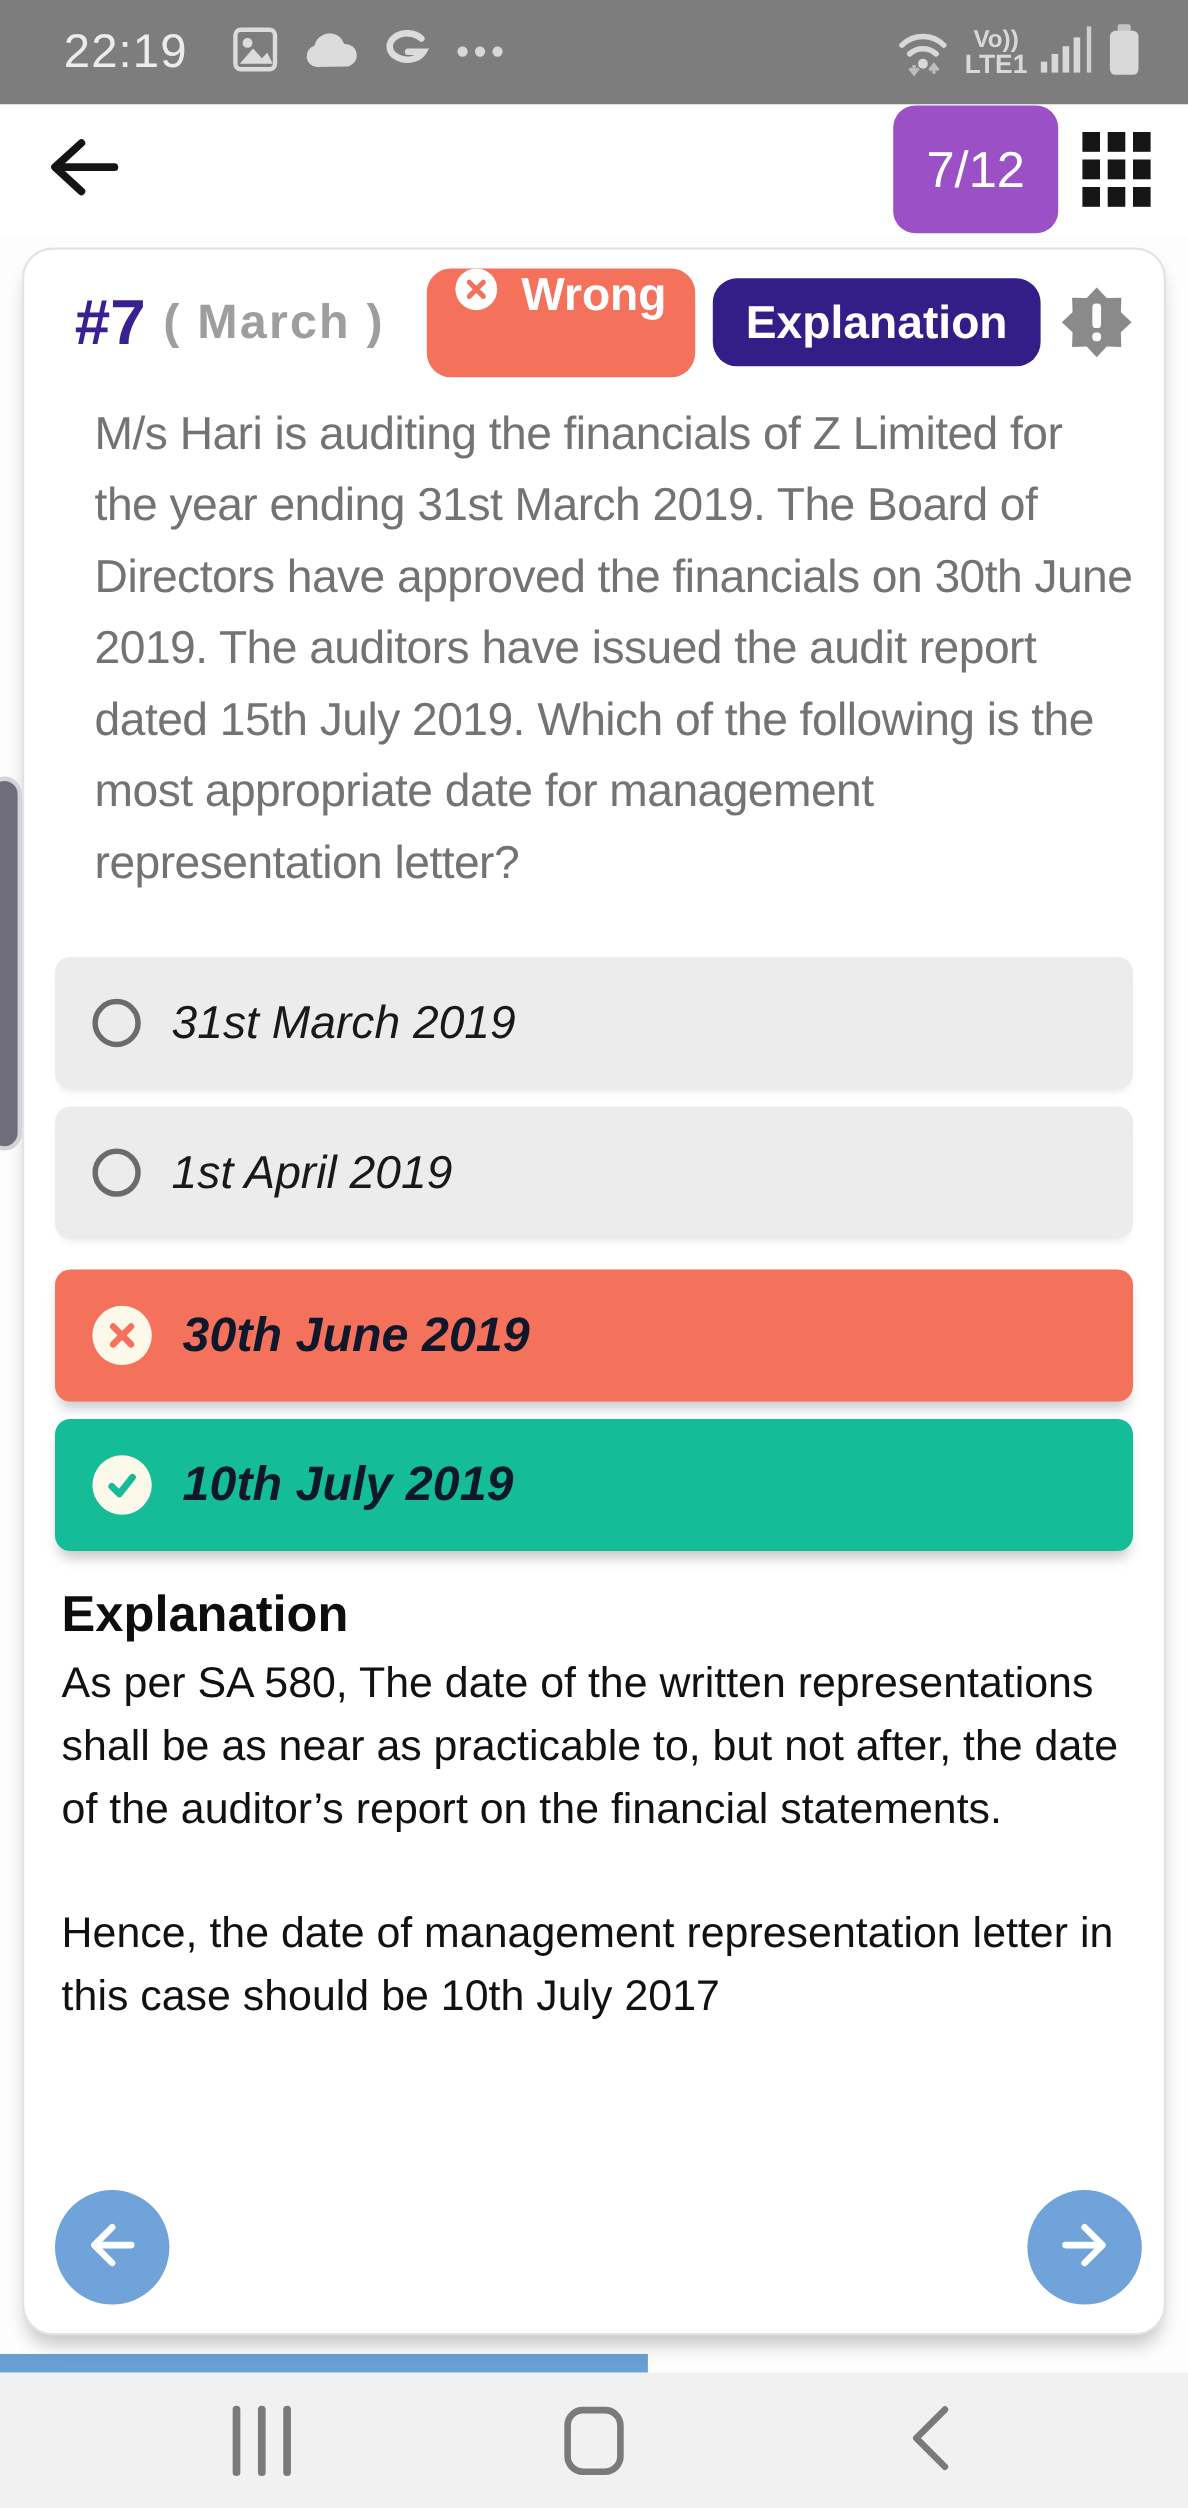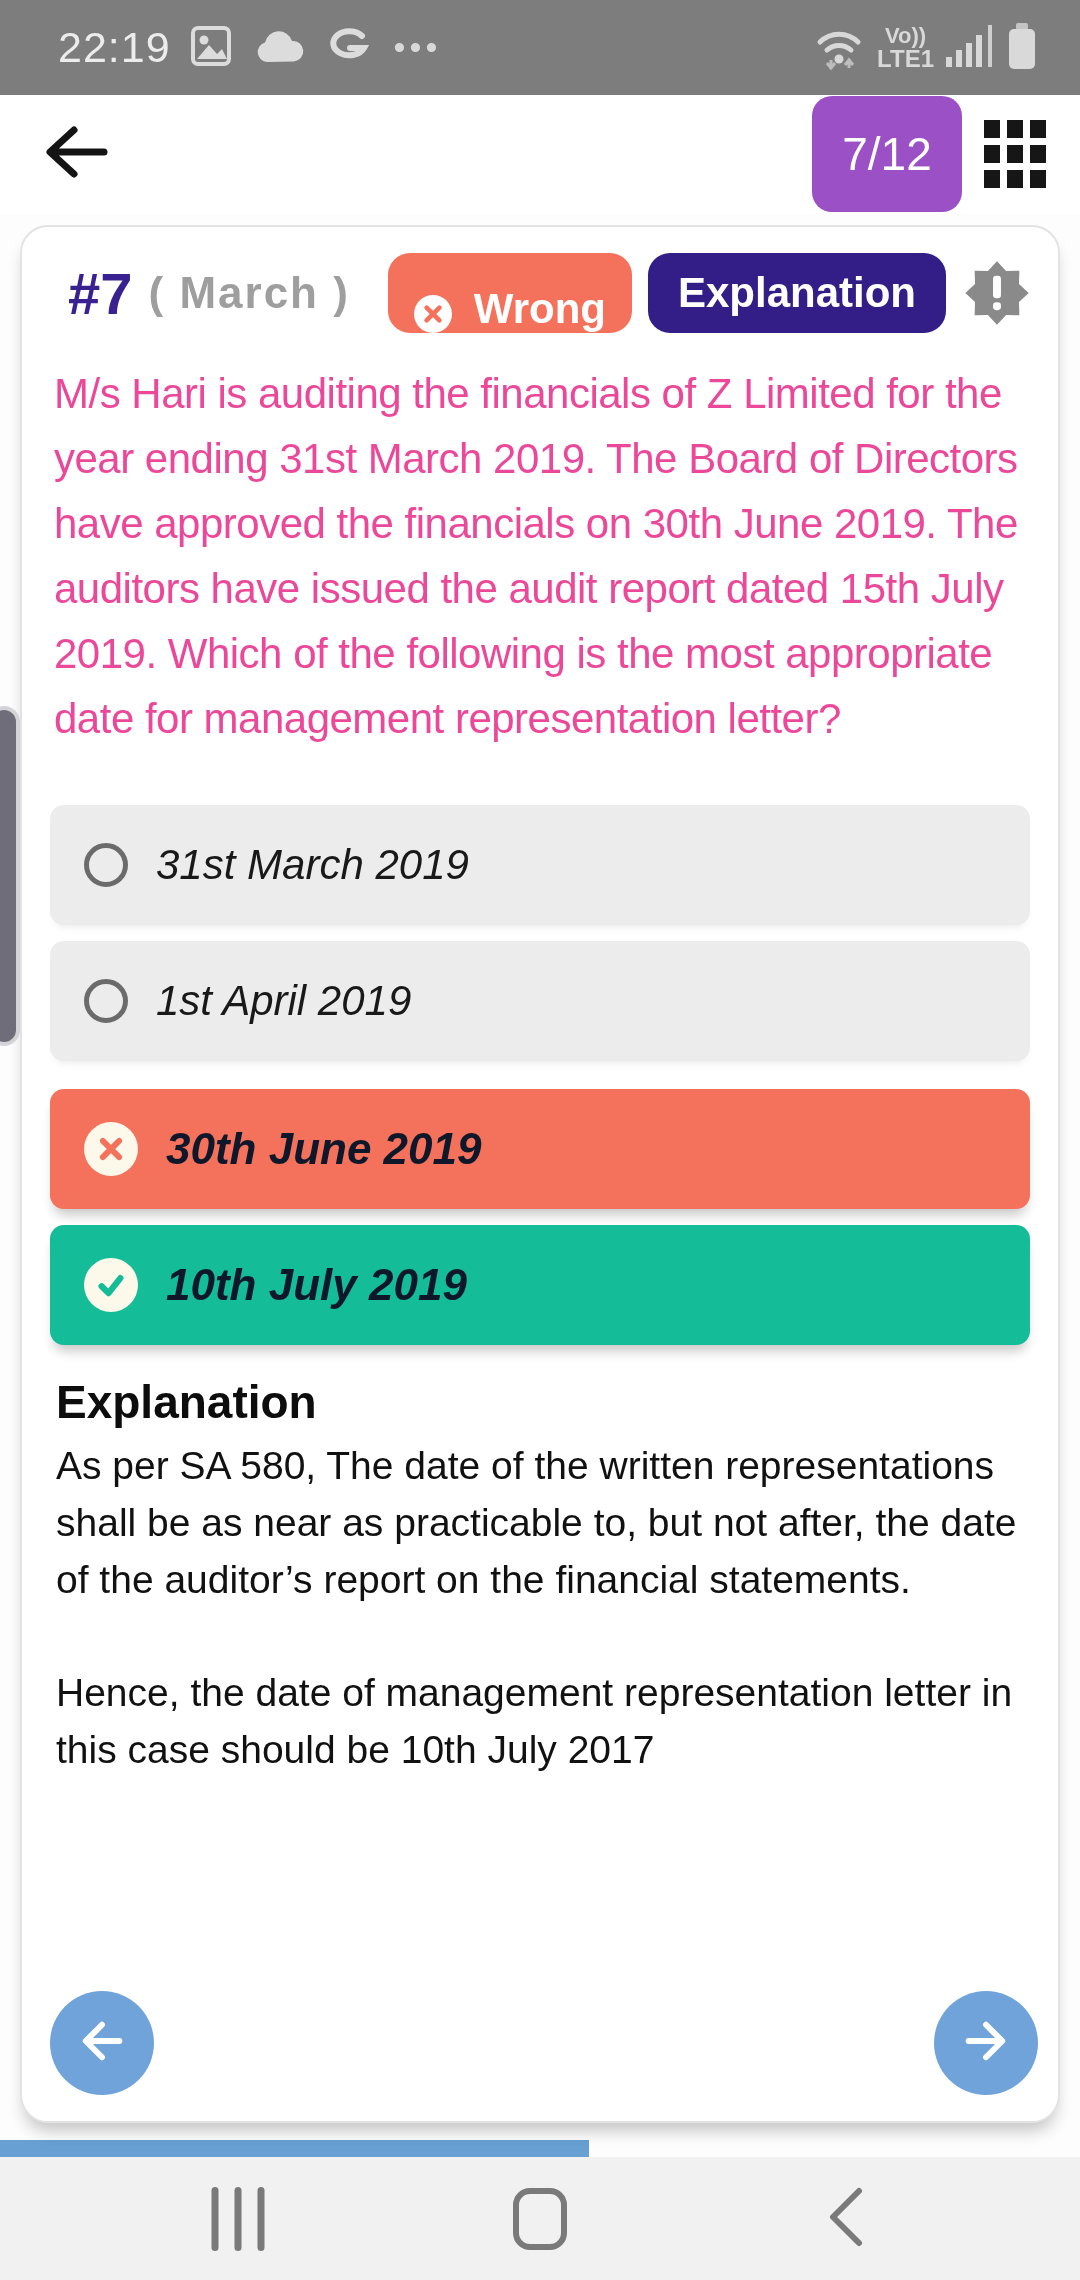--- a/index.html
+++ b/index.html
@@ -2,21 +2,21 @@
 <html><head>
 <meta charset="utf-8">
 <style>
   html,body{margin:0;padding:0;}
   body{width:1080px;height:2280px;overflow:hidden;background:#ffffff;
        font-family:"Liberation Sans", sans-serif;position:relative;}
   .screen{width:1080px;height:2280px;position:relative;background:#fdfdfd;}
 
   
   .statusbar{height:95px;background:#7d7d7d;display:flex;align-items:center;
-             padding:0 42px 0 58px;box-sizing:border-box;gap:19px;}
+             padding:0 42px 0 58px;box-sizing:border-box;gap:40px;}
   .sb-time{font-size:43px;color:#ececec;letter-spacing:1px;}
   .sb-left{display:flex;align-items:center;gap:22px;}
   .sb-spacer{flex:1;}
   .sb-right{display:flex;align-items:center;gap:12px;}
   .sb-net{display:flex;flex-direction:column;align-items:center;line-height:1;}
   .sb-net .vo{font-size:22px;font-weight:bold;color:#d8d8d8;}
   .sb-net .lte{font-size:24px;font-weight:bold;color:#d8d8d8;}
   .dots{color:#d8d8d8;font-size:34px;letter-spacing:4px;}
 
   
@@ -29,30 +29,30 @@
              gap:7px;margin-left:22px;}
   .grid-icon div{background:#161616;}
 
   
   .card{margin:12px 20px 0;height:1898px;background:#ffffff;border:2px solid #e3e3e3;
         border-radius:28px;box-shadow:0 12px 16px -4px rgba(0,0,0,0.22);
         padding:24px 28px 0;box-sizing:border-box;position:relative;}
   .card-top{display:flex;align-items:center;height:84px;}
   .qnum{font-size:58px;font-weight:800;color:#3a2191;margin-left:18px;}
   .difficulty{font-size:44px;font-weight:700;color:#9e9e9e;margin-left:16px;letter-spacing:2px;}
-  .chip{height:80px;border-radius:22px;display:flex;align-items:flex-end;padding:0 26px;gap:22px;}
+  .chip{height:99px;border-radius:22px;display:flex;align-items:flex-start;padding:0 26px;gap:22px;}
   .chip-wrong{background:#f4715b;}
   .chip-wrong .chip-ic{width:38px;height:38px;border-radius:50%;background:#fff;color:#f4715b;
         display:flex;align-items:center;justify-content:center;}
   .chip-label{color:#fff;font-size:42px;font-weight:700;}
   .btn-expl{height:80px;border-radius:22px;background:#331e88;display:flex;align-items:center;
         padding:0 30px;margin-left:16px;}
   .report{margin-left:18px;display:flex;align-items:center;}
 
-  .question{margin:26px 0 0 4px;font-size:42px;line-height:65px;color:#ec4899;
+  .question{margin:26px 0 0 36px;font-size:42px;line-height:65px;color:#737373;
             letter-spacing:-0.5px;max-width:980px;}
 
   .options{margin-top:54px;}
   .option{height:120px;border-radius:14px;display:flex;align-items:center;
           padding:0 34px;box-sizing:border-box;gap:28px;font-style:italic;}
   .opt-plain{background:#ececec;margin-bottom:16px;box-shadow:0 6px 8px -5px rgba(0,0,0,0.10);}
   .radio{width:44px;height:44px;border-radius:50%;border:5px solid #6b6b6b;box-sizing:border-box;flex:0 0 auto;}
   .opt-label{font-size:42px;color:#191919;}
   .opt-wrong{background:#f4715b;margin-top:28px;box-shadow:0 10px 12px -4px rgba(0,0,0,0.22);}
   .opt-correct{background:#15bc98;margin-top:16px;box-shadow:0 10px 12px -4px rgba(0,0,0,0.22);}

